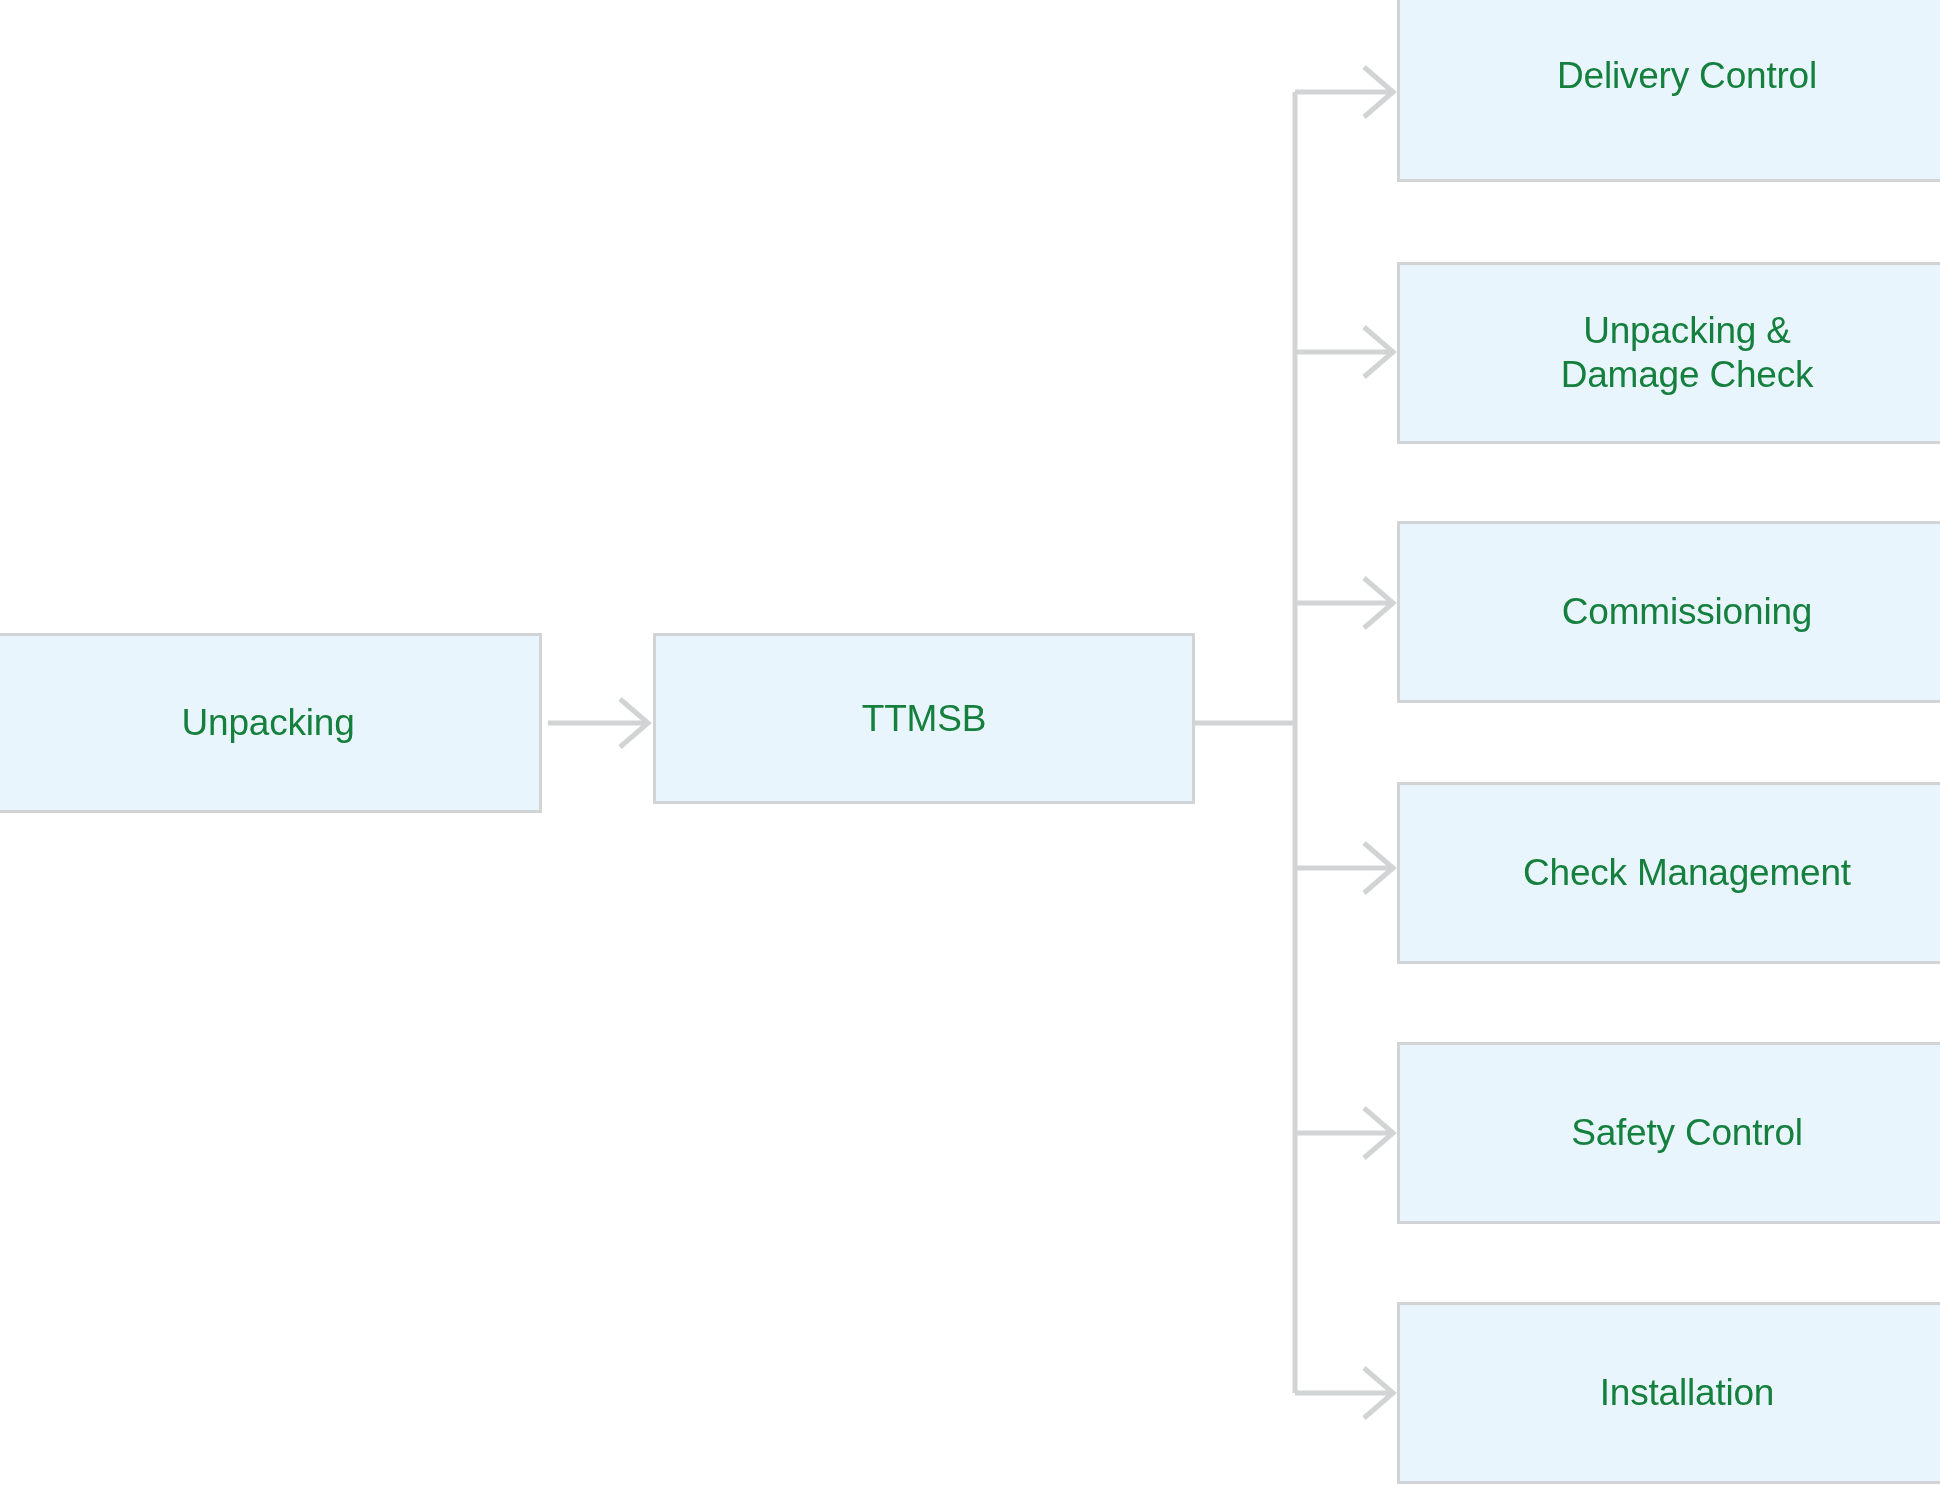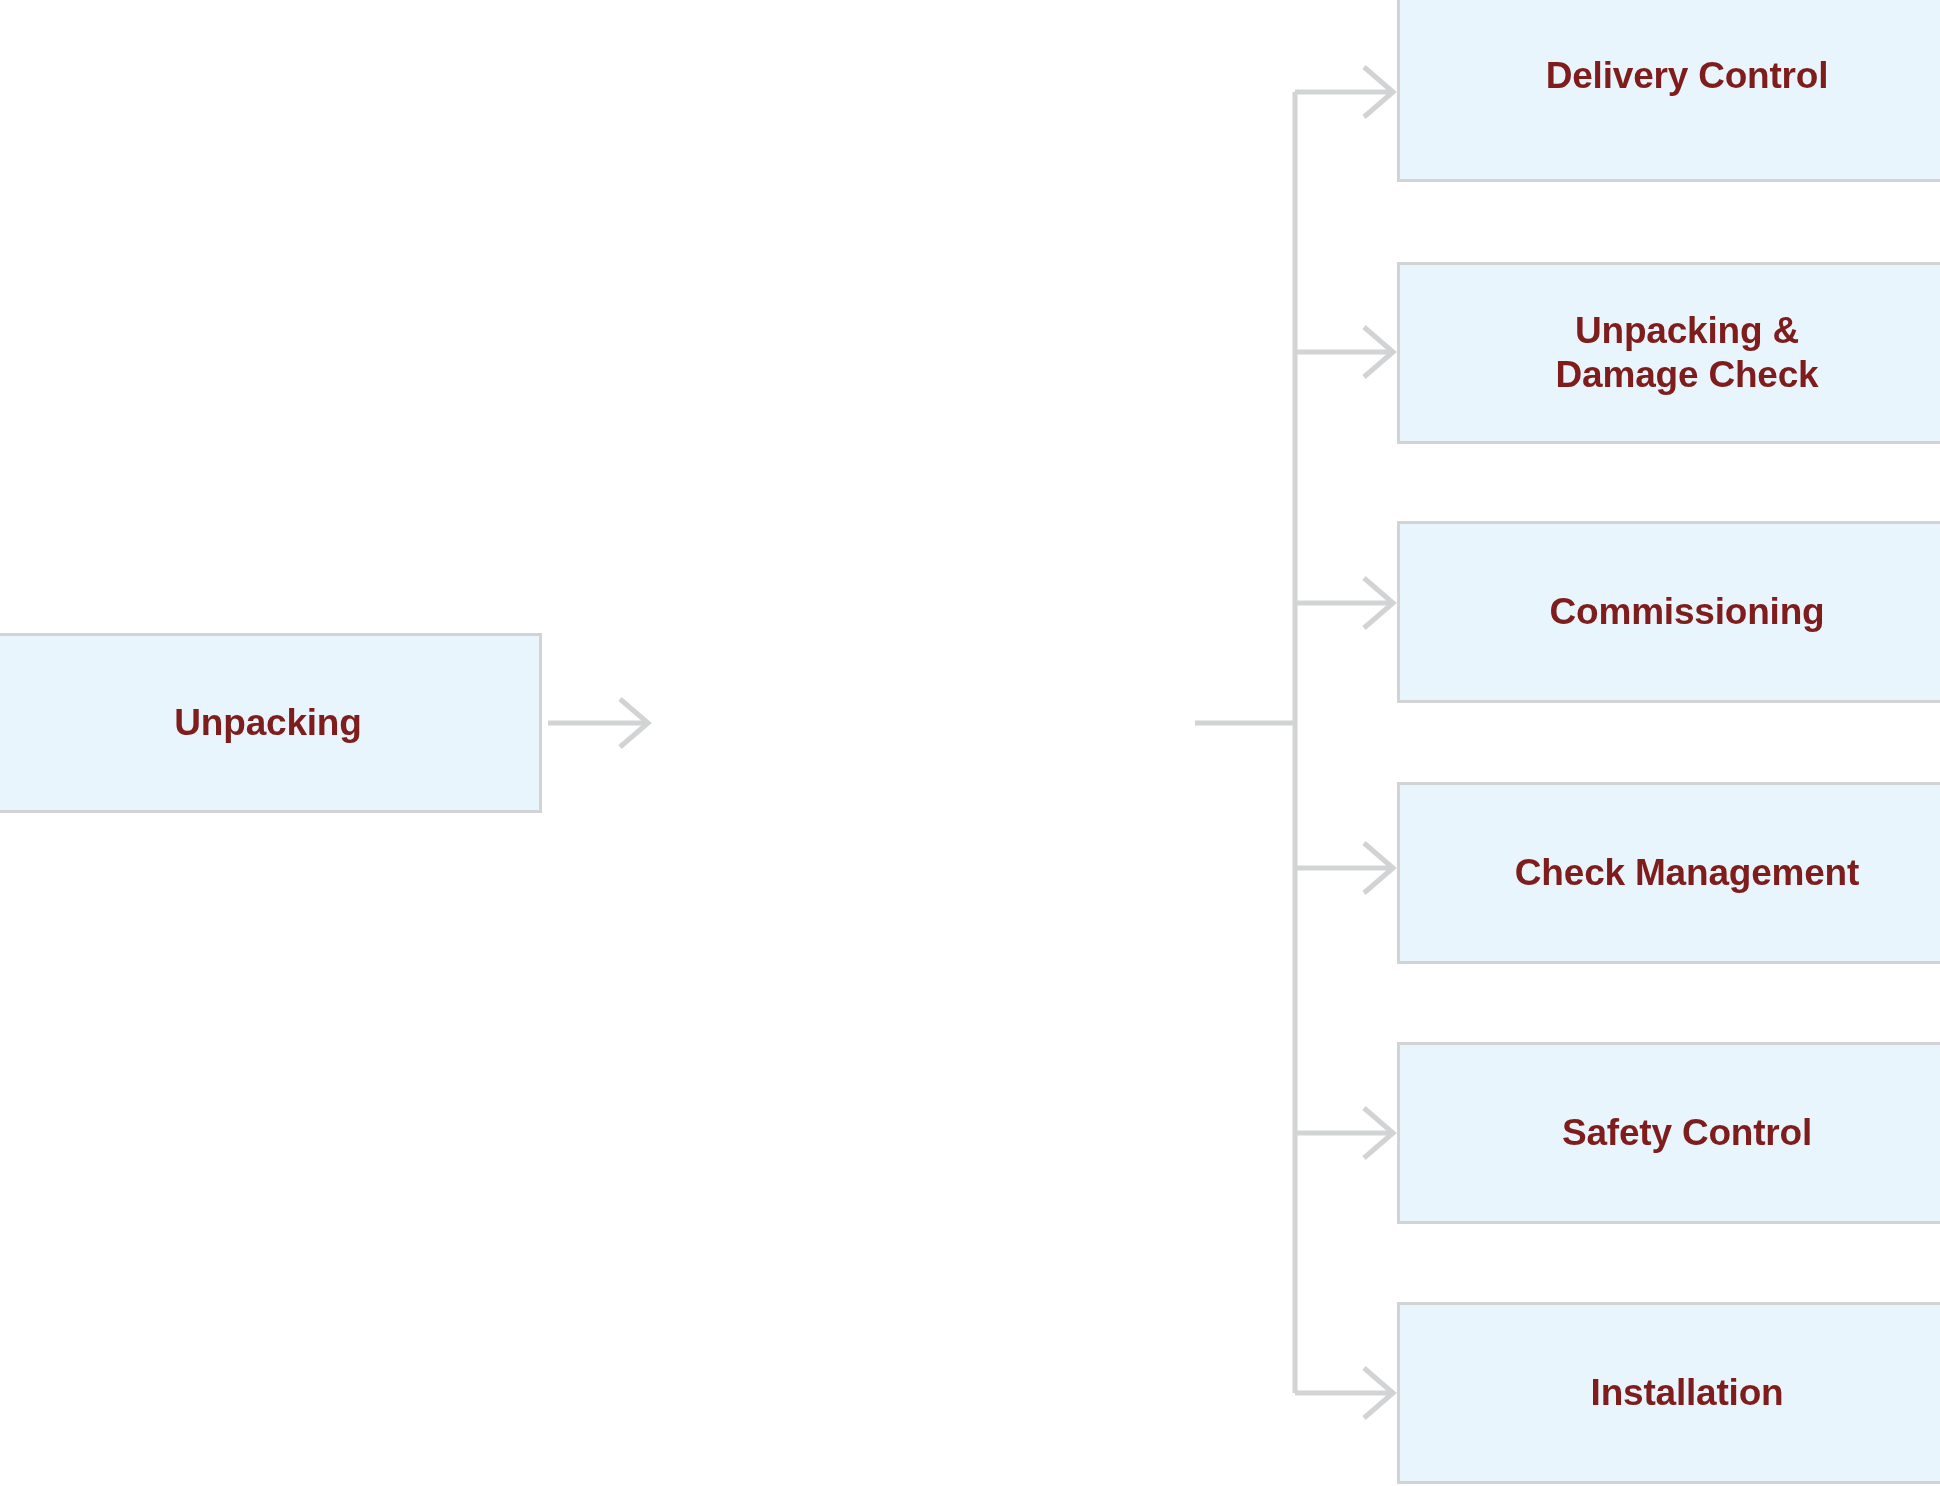--- a/index.html
+++ b/index.html
@@ -21,22 +21,22 @@
     position: absolute;
     box-sizing: border-box;
     background: #e9f5fd;
     border: 3px solid #d2d3d4;
     display: flex;
     align-items: center;
     justify-content: center;
     text-align: center;
   }
   .node-label {
-    color: #7f1d1d;
-    font-weight: bold;
+    color: #15803d;
+    font-weight: normal;
     font-size: 37px;
     line-height: 1.18;
     letter-spacing: -0.2px;
     white-space: pre-line;
   }
   
   #node-customer   { left: -6px;   top: 633px;  width: 548px; height: 180px; }
   #node-ttmsb      { left: 653px;  top: 633px;  width: 542px; height: 171px; }
   #node-delivery-control  { left: 1397px; top: -30px;  width: 580px; height: 212px; }
   #node-unpacking-damage-check { left: 1397px; top: 262px; width: 580px; height: 182px; }
@@ -98,20 +98,23 @@
     <path class="edge-head" d="M 1364 1108 L 1393 1133 L 1364 1158"></path>
 
     <path class="edge-line" d="M 1295 1393 L 1392 1393"></path>
     <path class="edge-head" d="M 1364 1368 L 1393 1393 L 1364 1418"></path>
   </svg>
 
   <div class="node" id="node-customer">
     <span class="node-label">Unpacking</span>
   </div>
 
+  <div class="node" id="node-ttmsb">
+    <span class="node-label">TTMSB</span>
+  </div>
 
   <div class="node" id="node-delivery-control">
     <span class="node-label">Delivery Control</span>
   </div>
 
   <div class="node" id="node-unpacking-damage-check">
     <span class="node-label">Unpacking &amp;
 Damage Check</span>
   </div>
 

